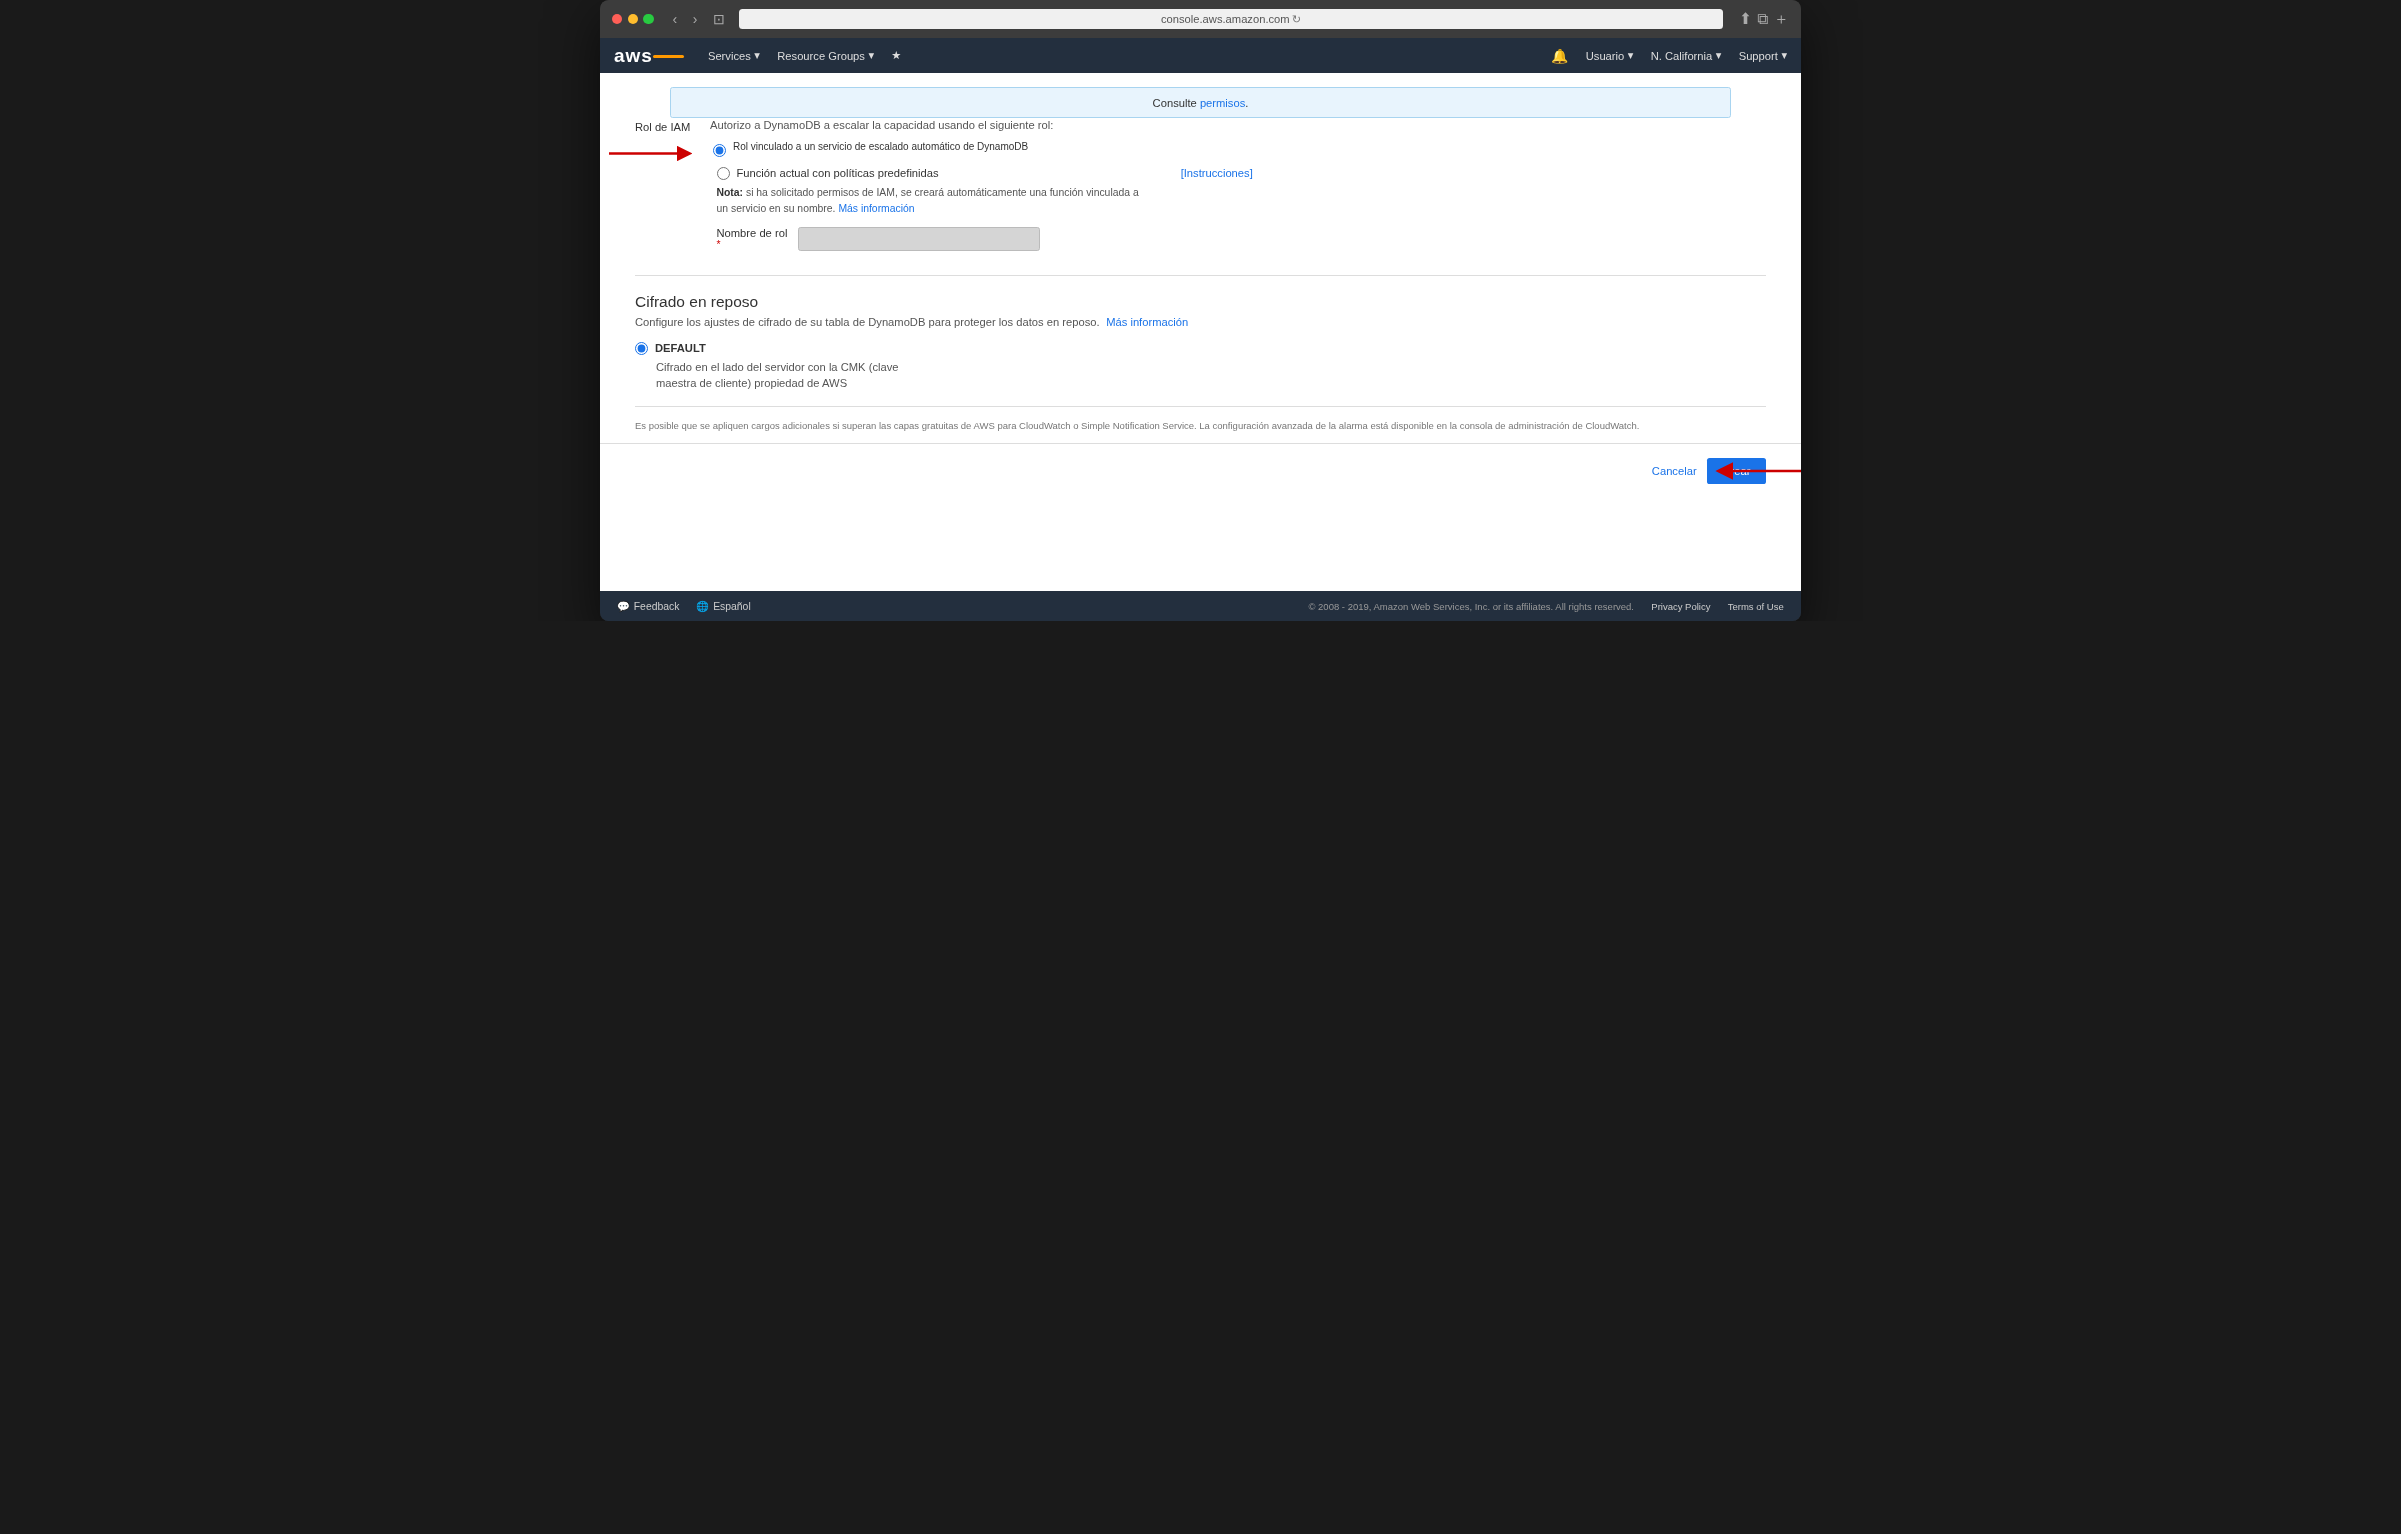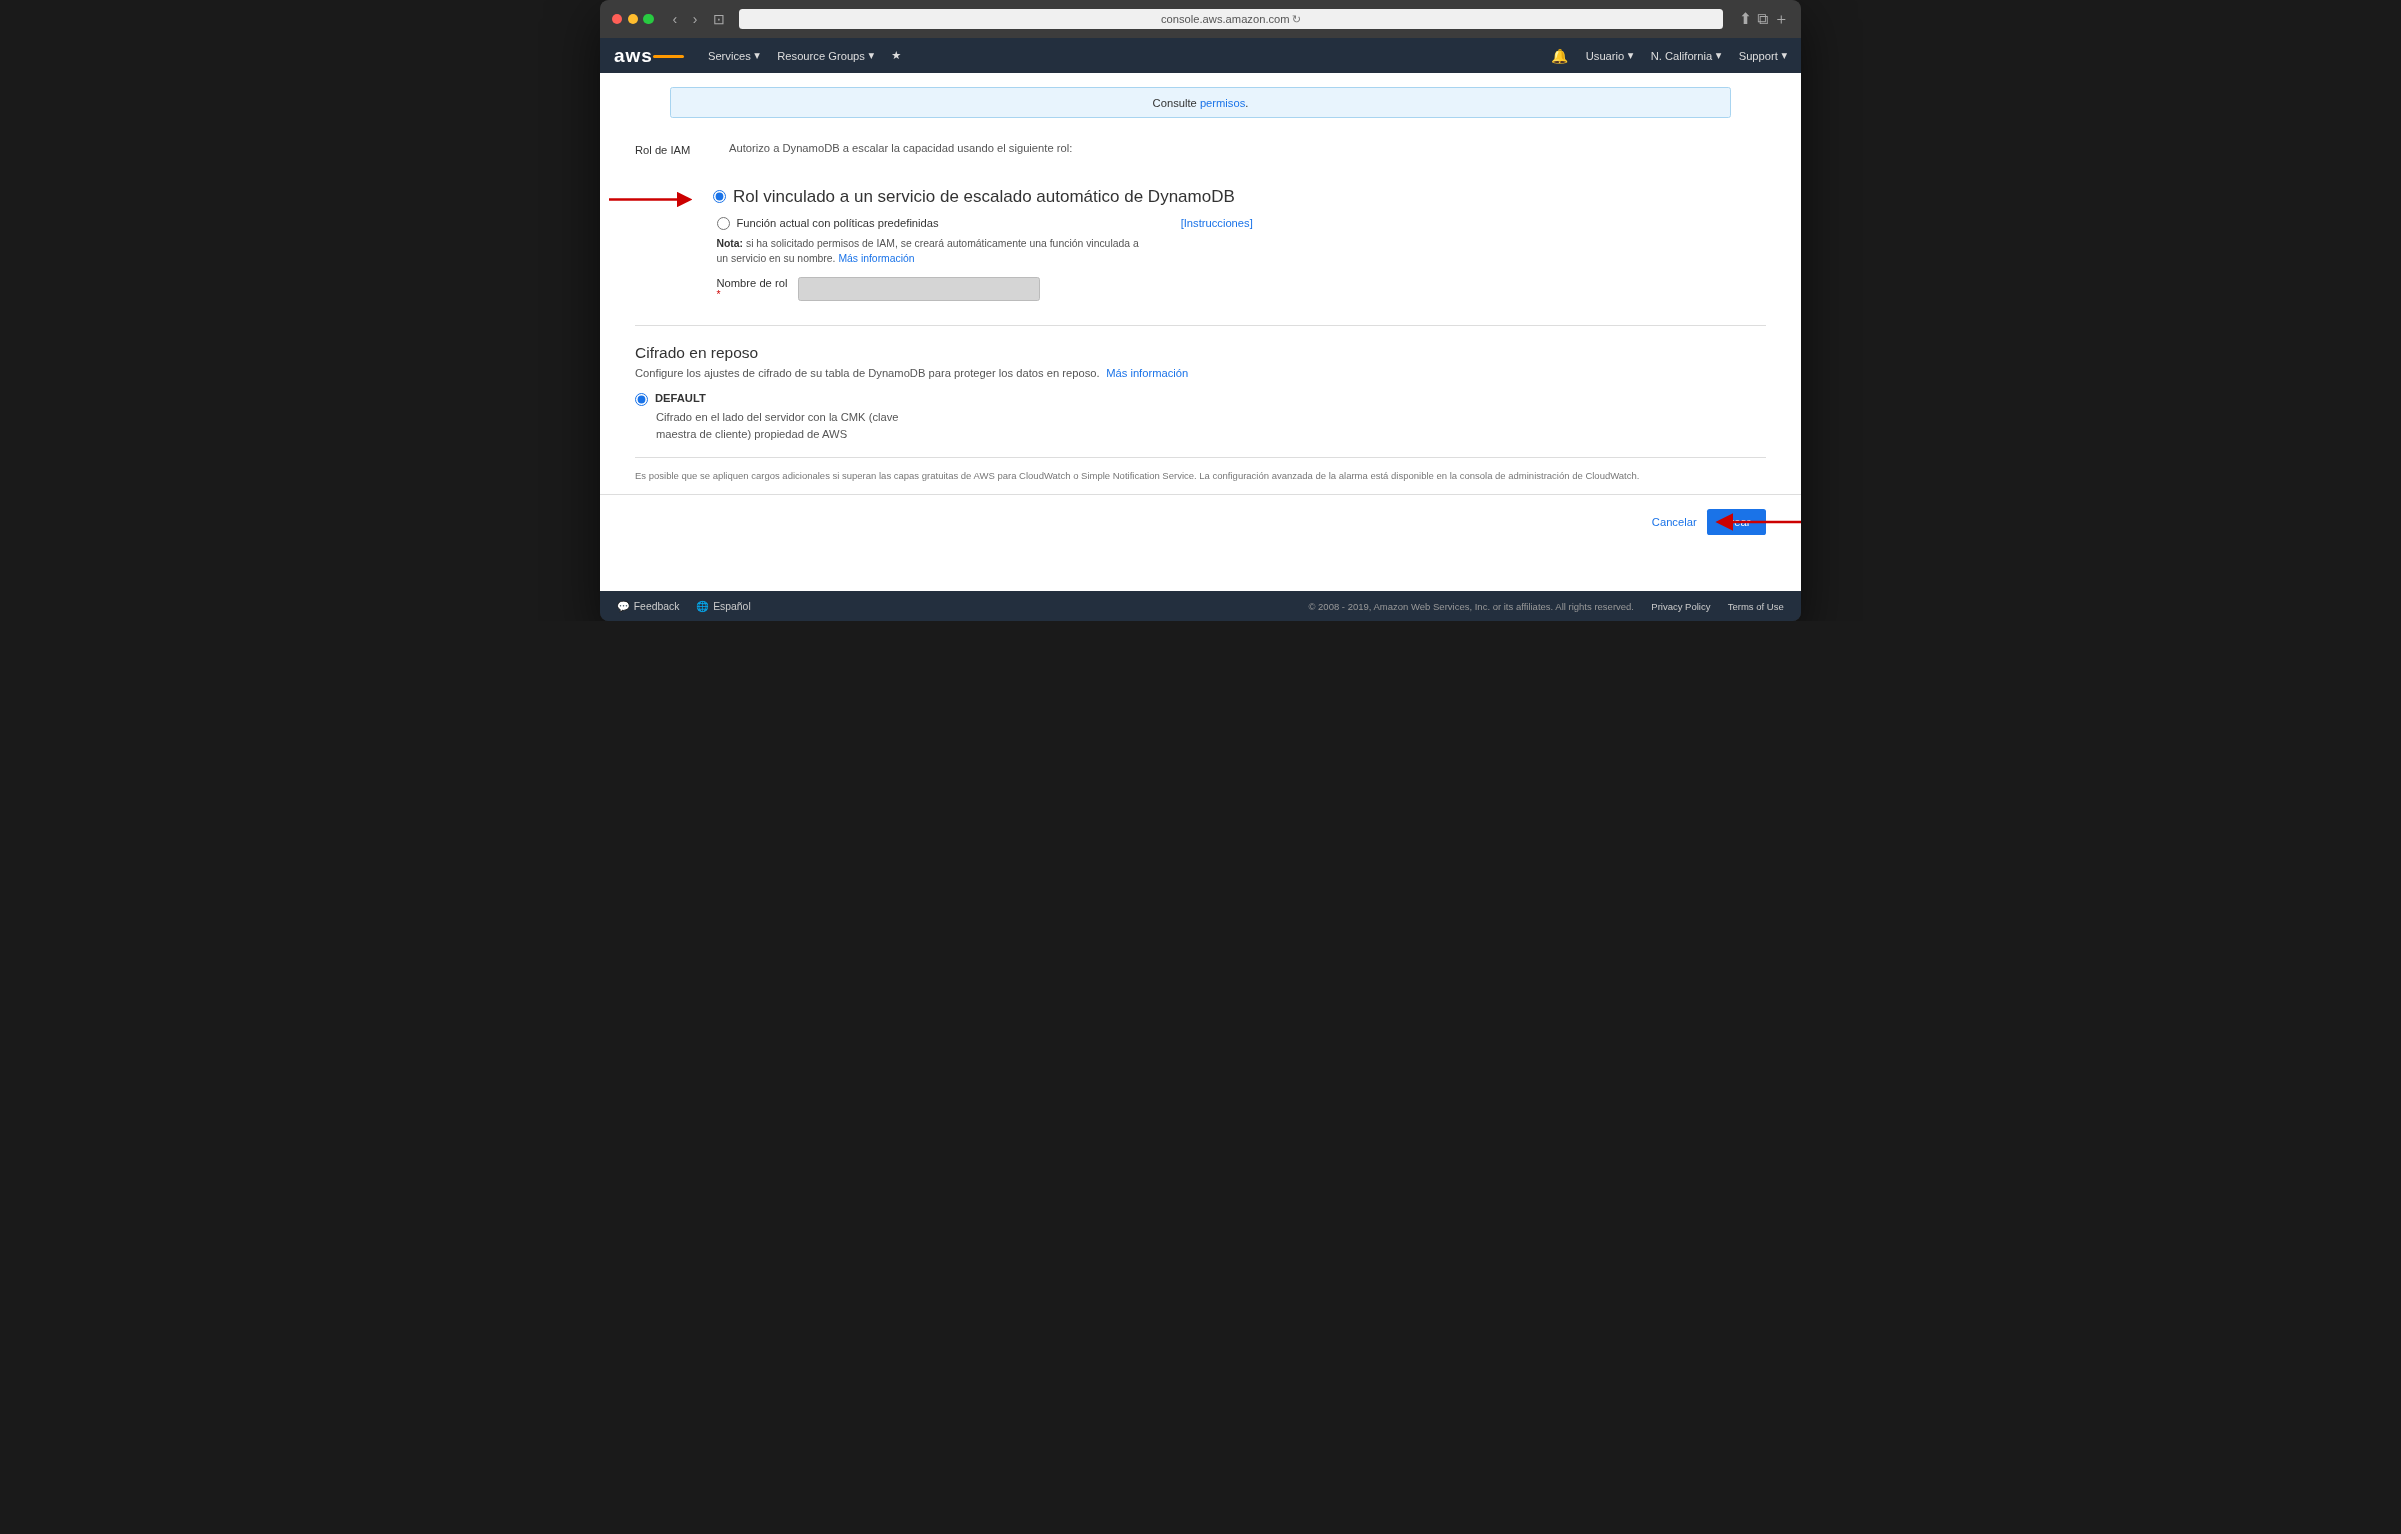--- a/index.html
+++ b/index.html
@@ -29,21 +29,21 @@
 
     
     .main-content { background: #fff; min-height: 518px; }
 
     
     .info-box { background: #e8f4fd; border: 0.9px solid #a8d4f0; margin: 0 35px; padding: 8.6px 14px; border-radius: 2.6px; text-align: center; font-size: 11.2px; color: #333; }
     .info-box a { color: #1a73e8; text-decoration: none; }
 
     
     .content-area { padding: 0 35px; }
-    .iam-row { display: flex; align-items: flex-start; padding: 24px 0; font-size: 11.2px; color: #333; gap: 25px; }
+    .iam-row { display: flex; align-items: flex-start; padding: 1px 0; font-size: 11.2px; color: #333; gap: 6px; }
     .iam-label { font-weight: 500; min-width: 69px; padding-top: 1.7px; }
     .iam-desc { color: #555; }
 
     
     .radio-section { padding: 7px 0 7px 78px; }
 
     input[type="radio"] { margin-top: 1.7px; cursor: pointer; accent-color: #1a73e8; }
 
     .instructions-link { color: #1a73e8; text-decoration: none; font-size: 11.2px; margin-left: 35px; }
     .note-text { font-size: 10.4px; color: #555; margin-left: 21px; margin-top: 3.5px; max-width: 432px; line-height: 1.5; }
@@ -172,21 +172,21 @@
             <svg width="86" height="21" viewBox="0 0 100 24">
               <defs>
                 <marker id="arrowhead1" markerWidth="6" markerHeight="6" refX="3" refY="3" orient="auto">
                   <polygon points="0 0, 6 3, 0 6" fill="#cc0000"></polygon>
                 </marker>
               </defs>
               <line x1="0" y1="12" x2="88" y2="12" stroke="#cc0000" stroke-width="3" marker-end="url(#arrowhead1)"></line>
             </svg>
           </div>
           <input type="radio" name="iam-role" id="role1" checked="" style="margin-top: 2.6px;">
-          <label for="role1" style="margin-left: 7px; font-size: 17px; color: #333;">
+          <label for="role1" style="margin-left: 7px; font-size: 10px; color: #333;">
             <span>Rol vinculado a un servicio de escalado automático de DynamoDB</span>
           </label>
         </div>
 
         <div style="display: flex; align-items: center; margin-bottom: 5.2px; margin-left: 3.5px;">
           <input type="radio" name="iam-role" id="role2" style="">
           <label for="role2" style="margin-left: 7px; font-size: 11.2px; color: #333;">
             <span>Función actual con políticas predefinidas</span>
           </label>
           <a href="#" class="instructions-link" style="margin-left: 242px;">[Instrucciones]</a>

